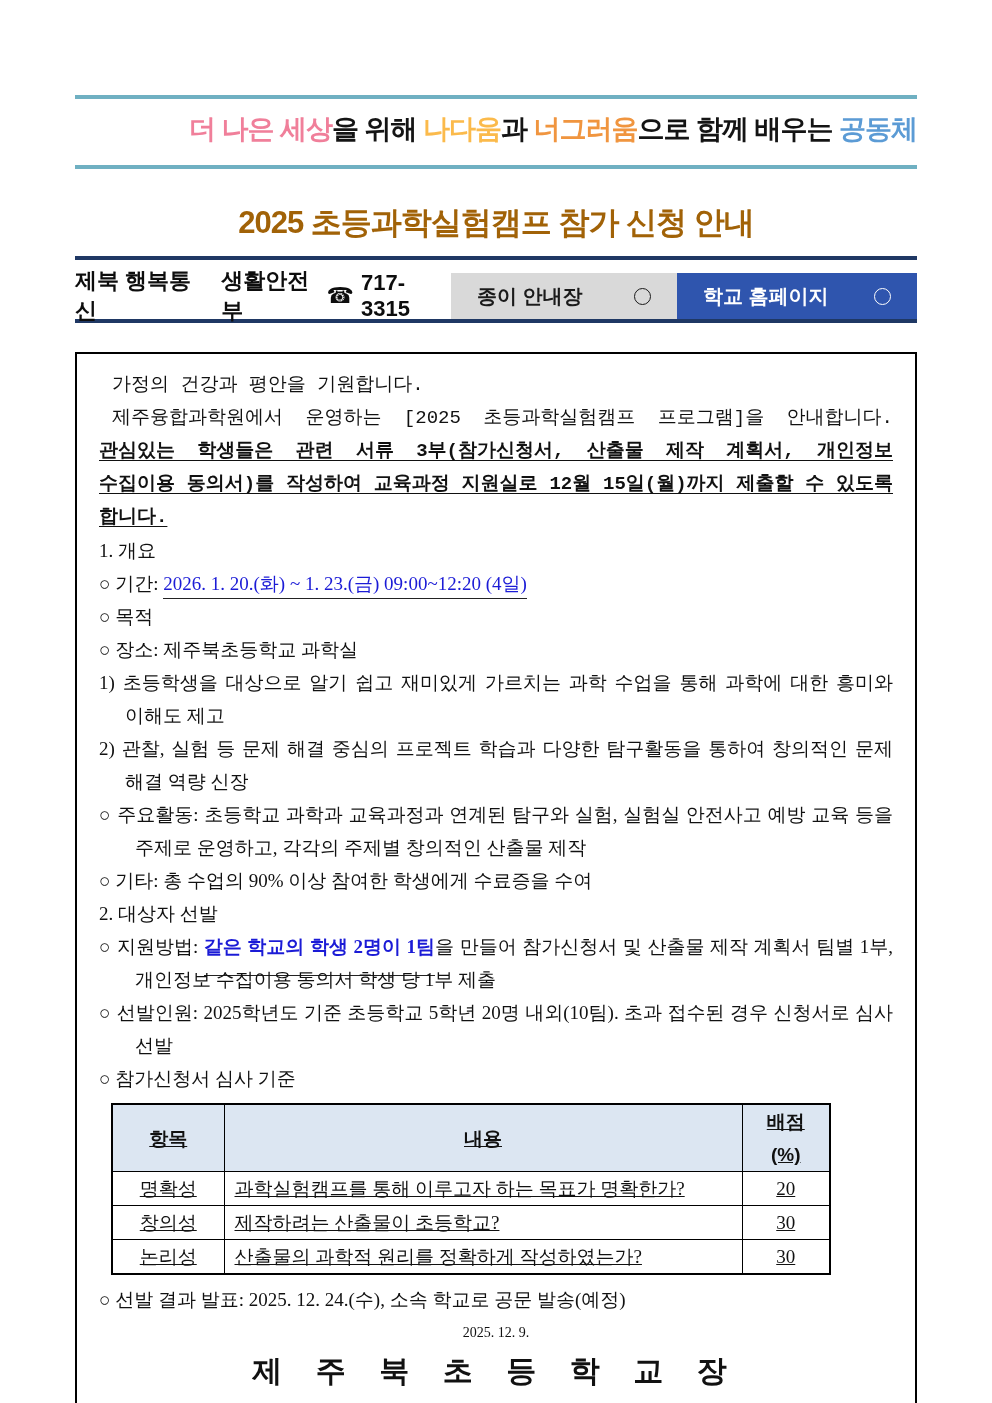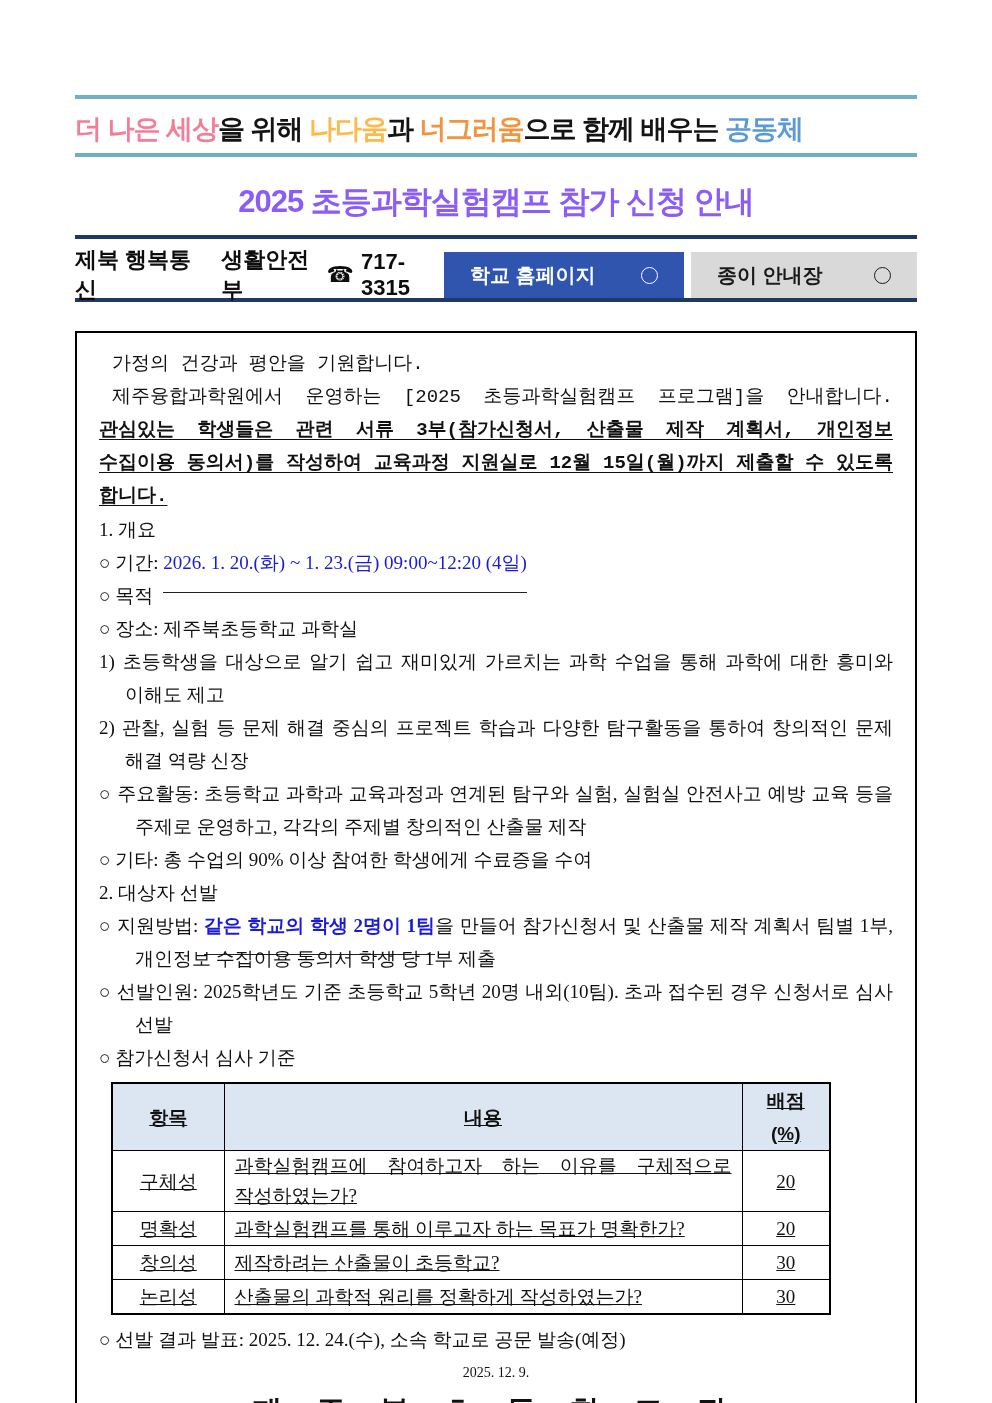--- a/index.html
+++ b/index.html
@@ -4,30 +4,30 @@
 <style>
   html,body{margin:0;padding:0;background:#ffffff;}
   body{width:992px;height:1403px;overflow:hidden;
        font-family:"Liberation Serif","DejaVu Serif",serif;color:#111;}
   .page{width:842px;margin:0 0 0 75px;}
   .sans{font-family:"Liberation Sans","DejaVu Sans",sans-serif;}
 
   
   .rule-teal{height:4px;background:#6FB0C2;border:none;margin:0;}
   .banner{margin-top:95px;}
-  .banner-text{font-size:27px;font-weight:bold;text-align:left;
-               padding:12px 0 6px;letter-spacing:-1px;white-space:nowrap;}
+  .banner-text{font-size:27px;font-weight:bold;text-align:right;
+               padding:12px 0 18px;letter-spacing:-1px;white-space:nowrap;}
   .bseg{display:inline;}
   .c-pink{color:#F07F9A;} .c-black{color:#141414;} .c-yellow{color:#FBBA4B;}
   .c-orange{color:#F0953F;} .c-blue{color:#5B9BD5;}
 
   
   .title-wrap{border-bottom:4px solid #1F3864;padding:24px 0 12px;}
-  .doc-title{font-size:31px;font-weight:bold;text-align:center;color:#8b5cf6;
-             letter-spacing:-1px;}
+  .doc-title{font-size:31px;font-weight:bold;text-align:center;color:#a16207;
+             letter-spacing:-1px;margin-top:9px;}
 
   
   .contact-row{display:flex;align-items:stretch;height:46px;margin-top:13px;
                border-bottom:4px solid #1F3864;}
   .contact-left{flex:1;display:flex;align-items:center;gap:7px;
                 font-size:22px;font-weight:bold;color:#0d0d0d;}
   .contact-left .sp{width:10px;}
   .opt-box{display:flex;align-items:center;justify-content:space-between;
            padding:0 26px;font-size:20px;font-weight:bold;box-sizing:border-box;}
   .opt-homepage{width:240px;background:#2F55AE;color:#ffffff;}
@@ -38,21 +38,21 @@
   
   .main-box{margin-top:29px;border:2px solid #000;padding:15px 22px 10px;
             min-height:927px;box-sizing:border-box;}
   .doc{font-size:19px;line-height:33px;word-break:keep-all;}
   .doc p{margin:0;}
   .indent{text-indent:13px;text-align:justify;font-family:Liberation Mono, monospace;}
   .emph{font-weight:bold;text-decoration:underline;text-underline-offset:4px;}
   .sec-heading{margin-top:13px;margin-left:6px;}
   .li1{margin-left:12px;padding-left:36px;text-indent:-36px;text-align:justify;}
   .li2{margin-left:40px;padding-left:26px;text-indent:-26px;text-align:justify;}
-  .link{color:#1B1BD6;border-bottom:1.8px solid #222;padding-bottom:19px;}
+  .link{color:#1B1BD6;border-bottom:1.8px solid #222;padding-bottom:4px;}
   .link-emph{color:#1B1BD6;font-weight:bold;border-bottom:1.8px solid #222;
              padding-bottom:18px;}
 
   
   table.criteria{border-collapse:collapse;margin:8px 0 8px 12px;width:718px;
                  border:2px solid #000;table-layout:fixed;text-decoration:underline;}
   .criteria th,.criteria td{border:1.5px solid #000;font-size:19px;
                             padding:0 10px;box-sizing:border-box;}
   .criteria th{background:#DCE6F2;font-weight:bold;height:31px;
                font-family:"Liberation Sans","DejaVu Sans",sans-serif;}
@@ -85,26 +85,26 @@
   </div>
 
   <div class="contact-row sans">
     <div class="contact-left">
       <span>제북 행복통신</span>
       <span class="sp"></span>
       <span>생활안전부</span>
       <span>☎</span>
       <span>717-3315</span>
     </div>
+    <div class="opt-box opt-paper">
+      <span>종이 안내장</span>
+      <span class="radio"></span>
+    </div>
     <div class="opt-box opt-homepage">
       <span>학교 홈페이지</span>
-      <span class="radio"></span>
-    </div>
-    <div class="opt-box opt-paper">
-      <span>종이 안내장</span>
       <span class="radio"></span>
     </div>
   </div>
 
   <div class="main-box doc">
 
     <p class="indent">가정의 건강과 평안을 기원합니다.</p>
 
     <p class="indent"><span>제주융합과학원에서 운영하는 [2025 초등과학실험캠프 프로그램]을 안내합니다. </span><span class="emph">관심있는 학생들은 관련 서류 3부(참가신청서, 산출물 제작 계획서, 개인정보 수집이용 동의서)를 작성하여 교육과정 지원실로 12월 15일(월)까지 제출할 수 있도록 합니다.</span></p>
 
@@ -133,25 +133,20 @@
           <col class="col-score">
       </colgroup>
       <thead>
         <tr>
           <th>항목</th>
           <th>내용</th>
           <th>배점(%)</th>
         </tr>
       </thead>
       <tbody>
-        <tr class="row-tall">
-          <td class="item">구체성</td>
-          <td class="content">과학실험캠프에 참여하고자 하는 이유를 구체적으로 작성하였는가?</td>
-          <td class="score">20</td>
-        </tr>
         <tr class="row-short">
           <td class="item">명확성</td>
           <td class="content">과학실험캠프를 통해 이루고자 하는 목표가 명확한가?</td>
           <td class="score">20</td>
         </tr>
         <tr class="row-short">
           <td class="item">창의성</td>
           <td class="content">제작하려는 산출물이 초등학교?</td>
           <td class="score">30</td>
         </tr>

